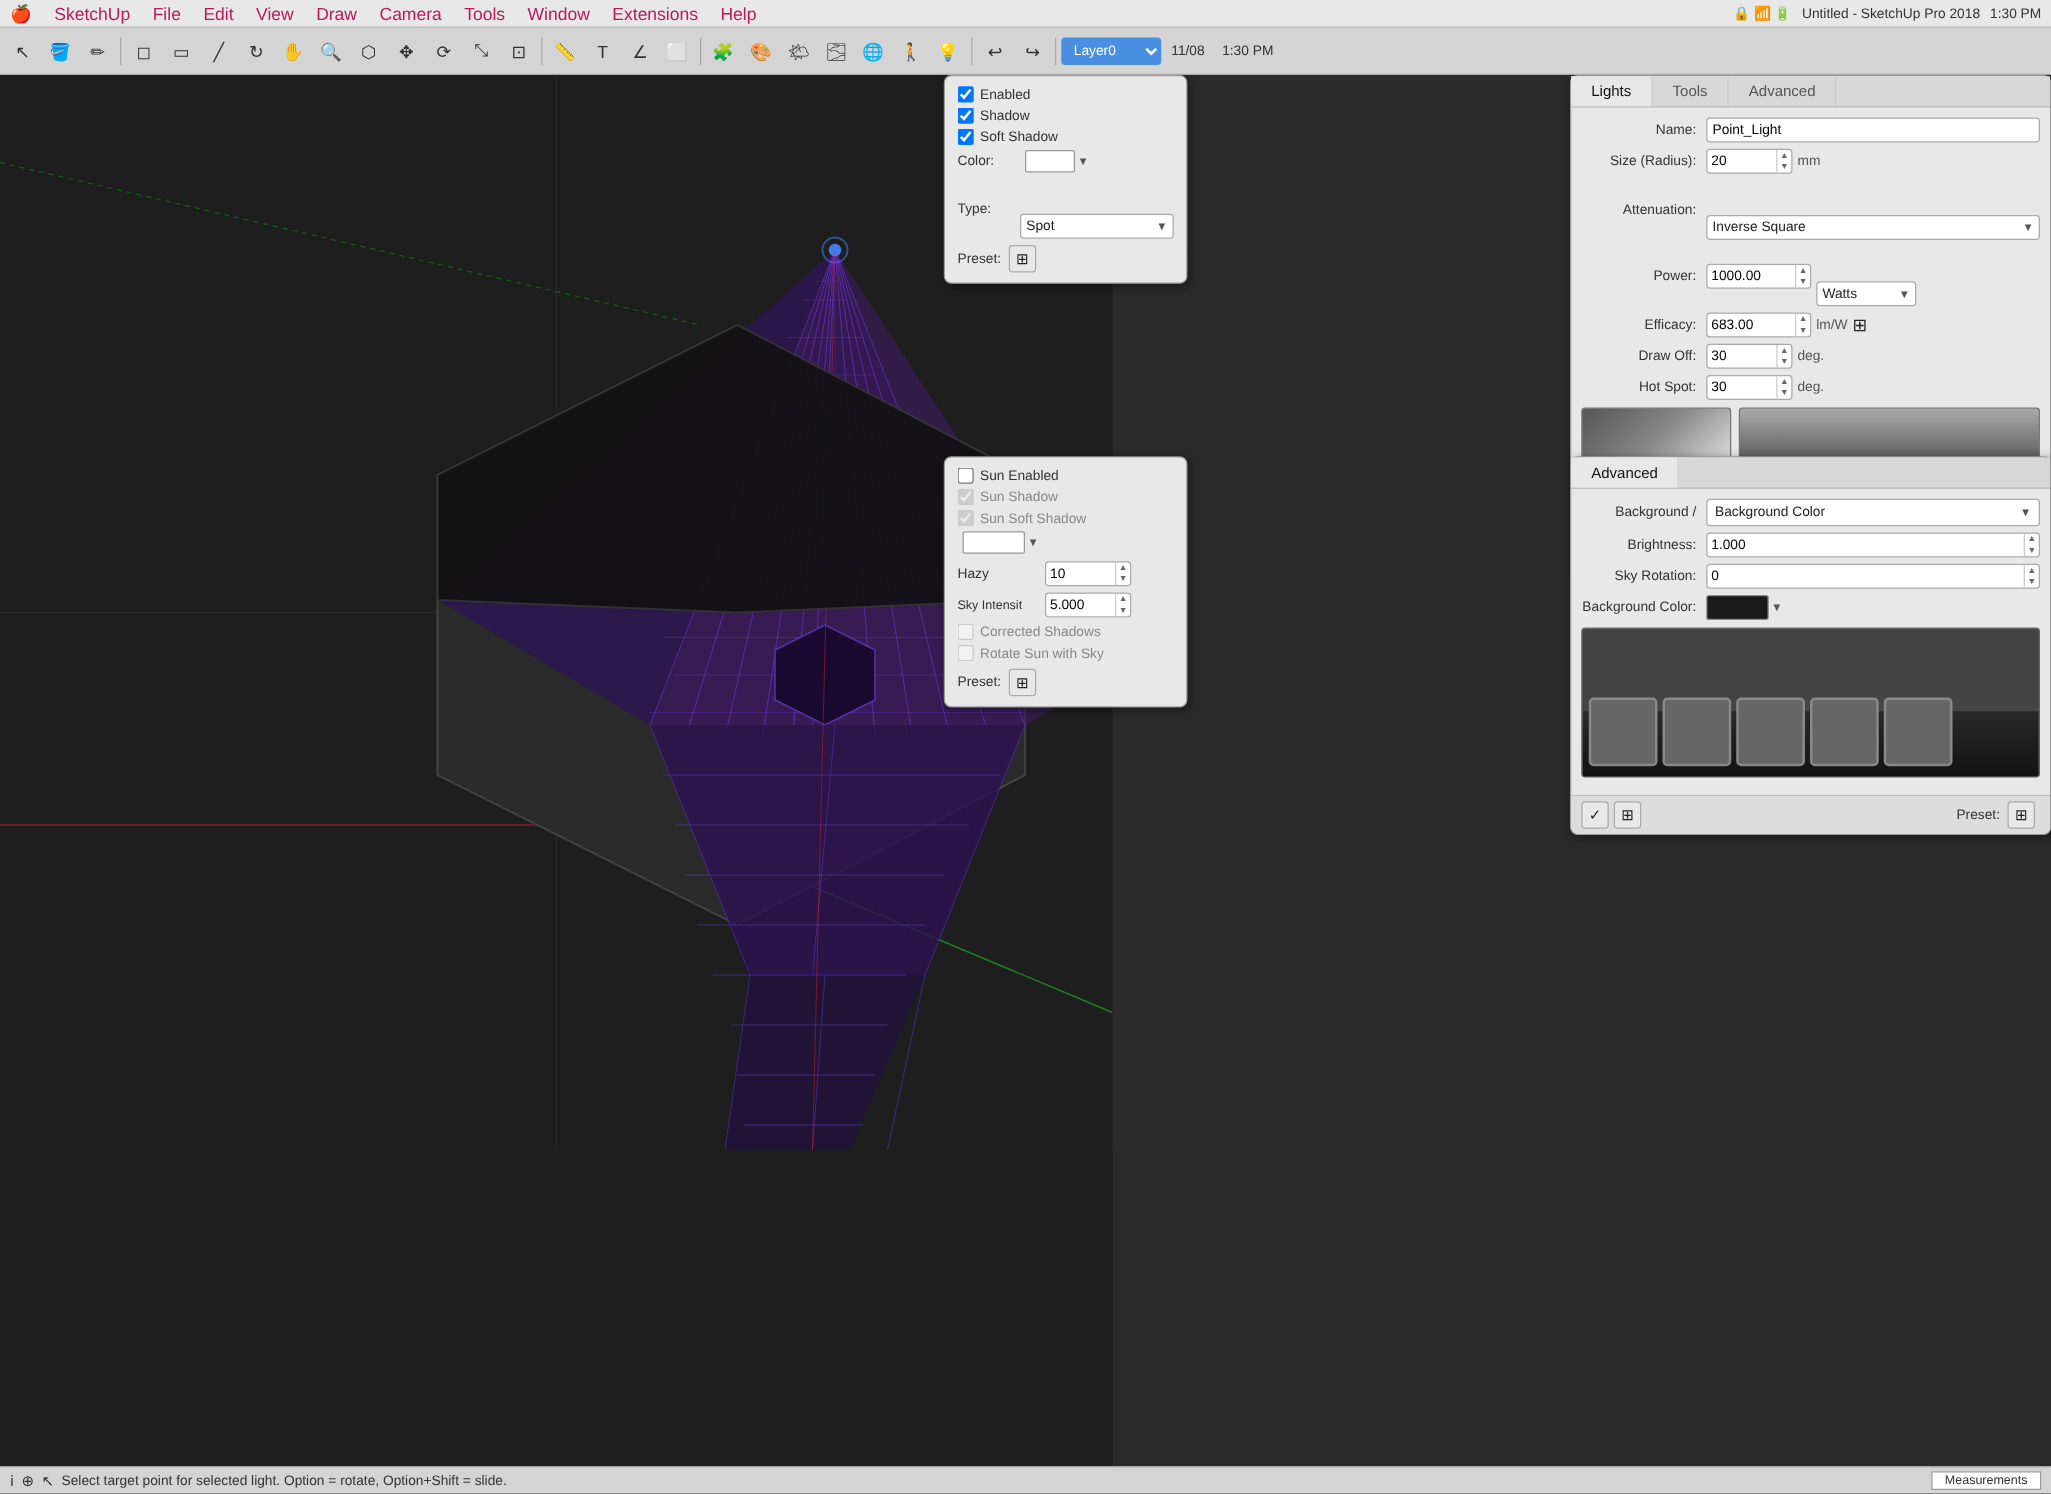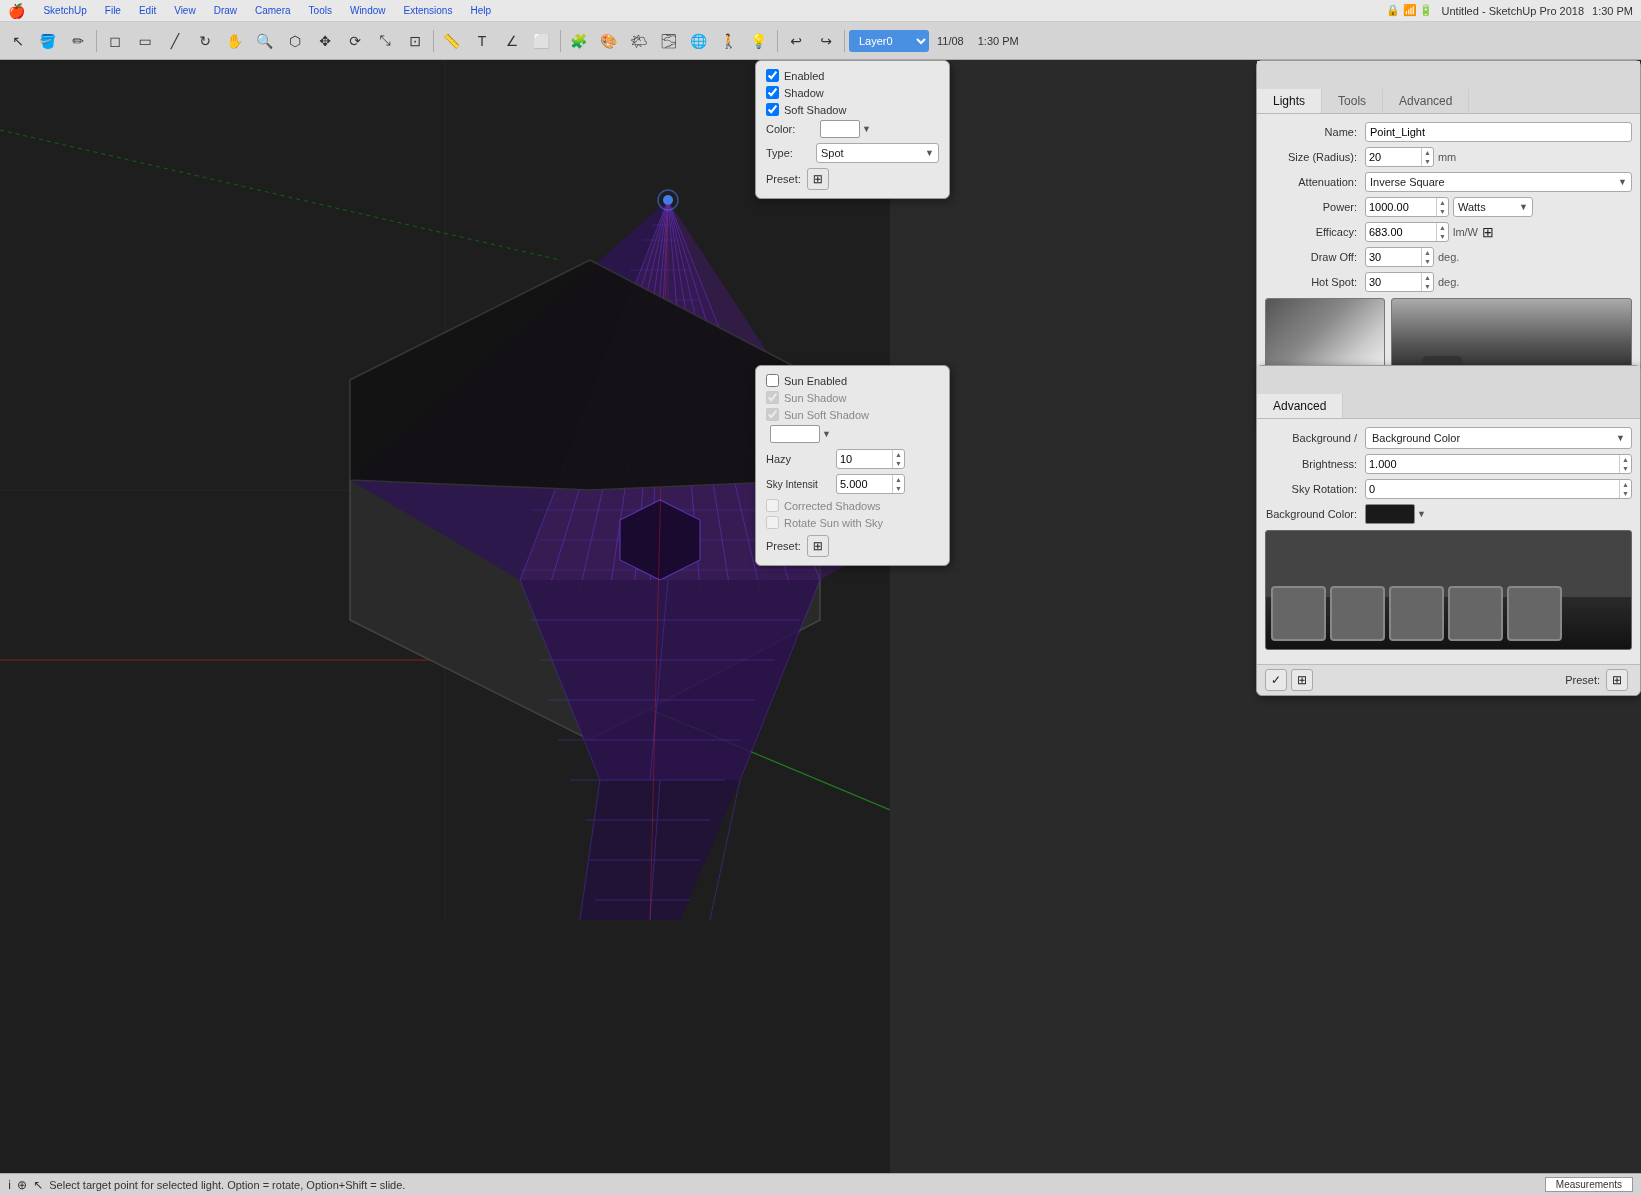--- a/index.html
+++ b/index.html
@@ -27,22 +27,22 @@
       z-index: 100;
       border-bottom: 1px solid #ccc;
     }
     .menu-apple {
       font-size: 14px;
       margin-right: 8px;
       color: #333;
     }
     .menu-item {
       padding: 2px 8px;
-      font-size: 10px;
-      color: #1d4ed8;
+      font-size: 14px;
+      color: #be185d;
       cursor: pointer;
       border-radius: 3px;
     }
     .menu-right {
       margin-left: auto;
       display: flex;
       align-items: center;
       gap: 8px;
       font-size: 11px;
       color: #333;
@@ -177,21 +177,20 @@
       display: flex;
       background: #d8d8d8;
       border-bottom: 1px solid #bbb;
     }
     .panel-tab {
       padding: 5px 16px;
       font-size: 12px;
       cursor: pointer;
       color: #555;
       border-right: 1px solid #ccc;
-      margin-top: 28px;
     }
     .panel-tab.active {
       background: #e8e8e8;
       color: #111;
       font-weight: 500;
     }
 
     .panel-body {
       padding: 8px;
     }
@@ -312,20 +311,21 @@
 
     .inline-select {
       display: flex;
       align-items: center;
       border: 1px solid #aaa;
       border-radius: 3px;
       background: white;
       height: 20px;
       padding: 0 4px;
       font-size: 11px;
+      margin-top: 28px;
     }
 
     .color-btn {
       width: 38px; height: 18px;
       background: #1a1a1a;
       border: 1px solid #888;
       border-radius: 2px;
       cursor: pointer;
       display: inline-block;
     }

